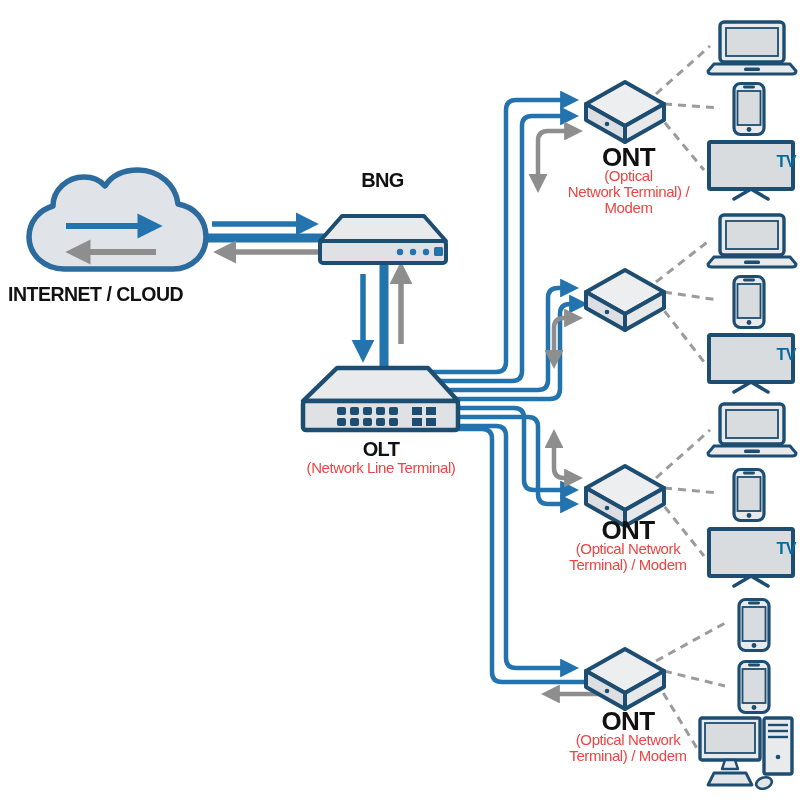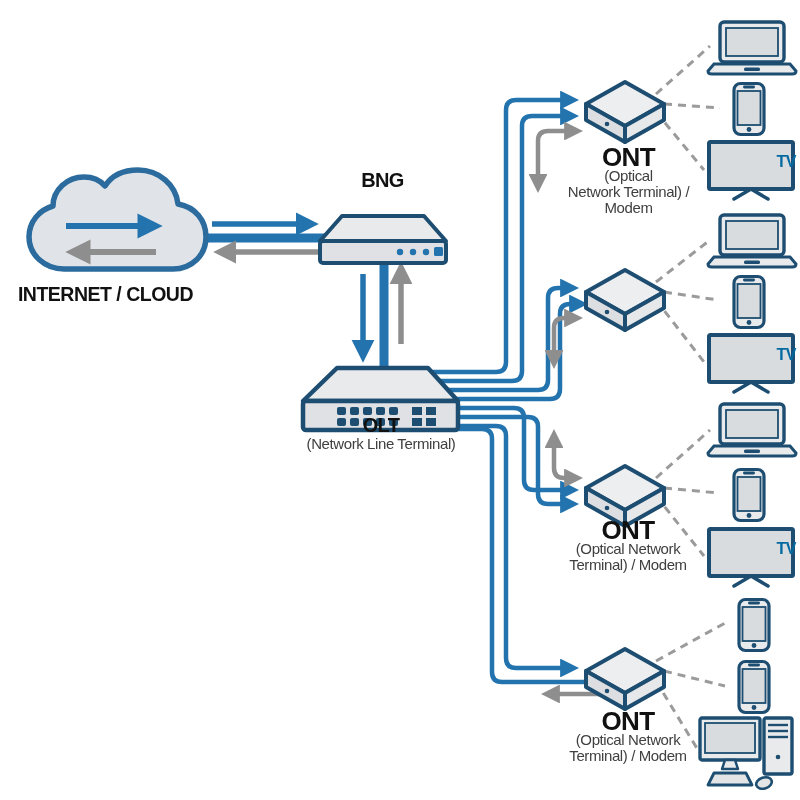--- a/index.html
+++ b/index.html
@@ -3,22 +3,22 @@
 <meta charset="utf-8">
 <style>
   html,body{margin:0;padding:0;background:#ffffff;}
   .stage{
     position:relative;width:800px;height:800px;background:#ffffff;overflow:hidden;
     font-family:"Liberation Sans",sans-serif;
   }
   svg.diagram{position:absolute;left:0;top:0;}
   .node-label{position:absolute;text-align:center;color:#111111;}
   .node-label .big{font-weight:bold;font-size:20px;letter-spacing:-0.6px;color:#111;display:block;line-height:22px;}
-  .node-label .sub{font-size:15px;letter-spacing:-0.4px;display:block;line-height:16px;color:#404040;}
-  .internet-label{position:absolute;left:8px;top:283px;width:195px;text-align:center;
+  .node-label .sub{font-size:15px;letter-spacing:-0.4px;display:block;line-height:16px;color:#ef4444;}
+  .internet-label{position:absolute;left:8px;top:283px;width:195px;
     font-weight:bold;font-size:19.5px;letter-spacing:-0.5px;color:#111;}
   .ont-label .big{font-size:26px;}
   .tv-label{position:absolute;width:90px;text-align:right;font-weight:bold;font-size:16px;
     letter-spacing:-0.5px;color:#0369a1;}
 </style>
 </head>
 <body>
 
 <div class="stage">
 
@@ -179,21 +179,21 @@
     <use href="#phone-shape" transform="translate(731,660)"></use>
     <use href="#desktop-shape" transform="translate(698,716)"></use>
   </svg>
 
   <div class="internet-label">INTERNET / CLOUD</div>
 
   <div class="node-label" style="left:255px;top:169px;width:255px;">
     <span class="big">BNG</span>
   </div>
 
-  <div class="node-label" style="left:280px;top:414px;width:202px;">
+  <div class="node-label" style="left:280px;top:438px;width:202px;">
     <span class="big">OLT</span>
     <span class="sub">(Network Line Terminal)</span>
   </div>
 
   <div class="node-label ont-label" style="left:551px;top:146px;width:155px;">
     <span class="big">ONT</span>
     <span class="sub">(Optical</span>
     <span class="sub">Network Terminal) /</span>
     <span class="sub">Modem</span>
   </div>

